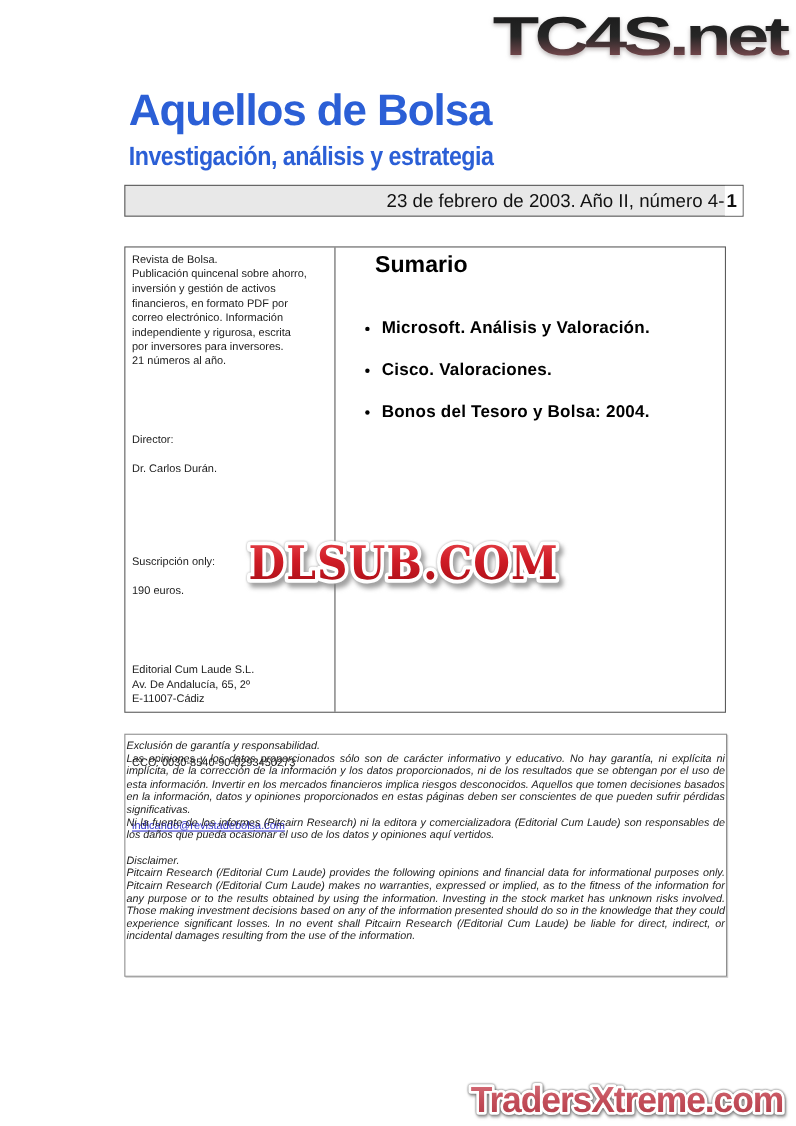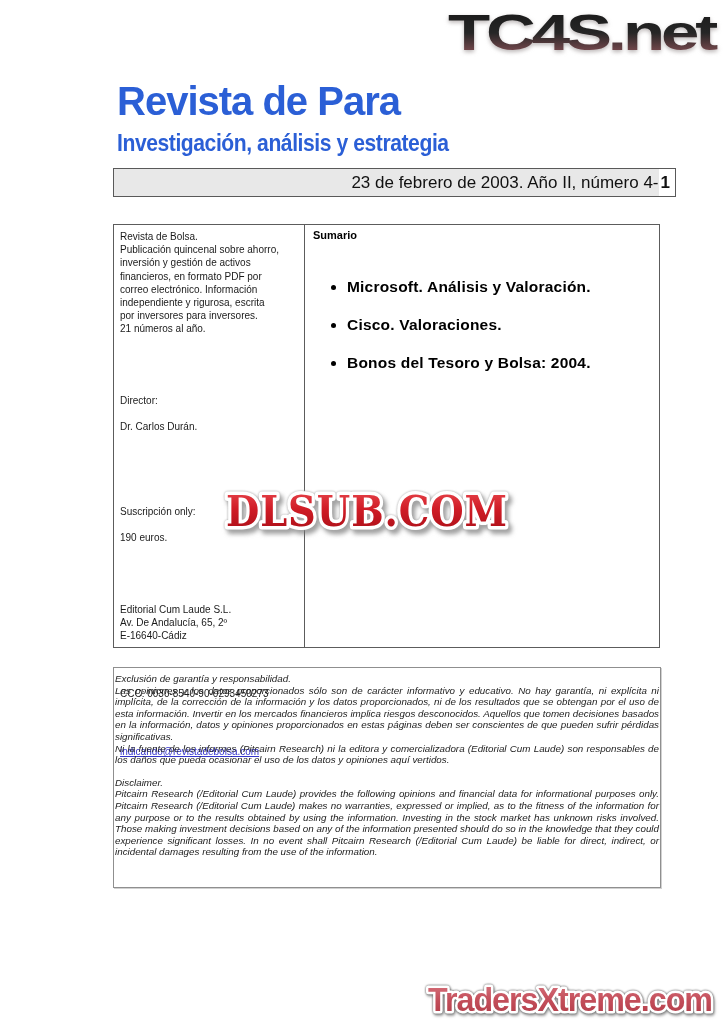--- a/index.html
+++ b/index.html
@@ -26,21 +26,21 @@
     border:1px solid #5c5c5c; display:flex; background:#fff; }
   .info-cell { width:191px; border-right:1px solid #5c5c5c;
     padding:5px 5px 9px 6px; font-size:10px; line-height:13.2px; color:#1a1a1a;
     display:flex; flex-direction:column;gap:32px; }
   .info-block { white-space:pre-line; margin-bottom:13px; }
   .info-line { white-space:pre-line; }
   .email-link { margin-top:auto; color:#3333cc; text-decoration:underline;
     width:max-content; cursor:pointer; }
 
   .summary-cell { flex:1; padding:4px 6px 4px 8px; }
-  .summary-heading { font-size:11px; font-weight:bold; color:#000; }
+  .summary-heading { font-size:21px; font-weight:bold; color:#000;margin-left:28px; }
   .summary-list { list-style:disc; margin:37px 0 12px 0; padding-left:34px; }
   .summary-list li { font-size:15.5px; font-weight:bold; color:#000;
     margin-bottom:20px; letter-spacing:0.2px; }
 
   .watermark { position:absolute; left:217px; top:480px;
     filter: drop-shadow(0 0 1px #aaaaaa) drop-shadow(3px 4px 2px rgba(110,110,110,0.65)); }
 
   .disclaimer-box { position:absolute; left:113px; top:667px; width:548px; height:221px;
     border:1px solid #8f8f8f; box-shadow:1px 1px 0 rgba(0,0,0,0.18);
     padding:5px 1px; font-style:italic; font-size:9.8px; line-height:11.6px;
@@ -61,21 +61,21 @@
       <stop offset="0" stop-color="#171717"></stop>
       <stop offset="0.5" stop-color="#262626"></stop>
       <stop offset="0.8" stop-color="#6e4549"></stop>
       <stop offset="1" stop-color="#9b8a8b"></stop>
     </linearGradient>
   </defs>
   <text x="272" y="48" text-anchor="end" font-family="Liberation Sans, sans-serif" font-size="50" font-weight="bold" letter-spacing="-3" textLength="266" lengthAdjust="spacingAndGlyphs" fill="url(#lg-tc4s)">TC4S.net</text>
 </svg>
 
 <div class="masthead">
-  <div class="masthead-title">Revista de Para</div>
+  <div class="masthead-title">Aquellos de Bolsa</div>
   <div class="masthead-subtitle">Investigación, análisis y estrategia</div>
 </div>
 
 <div class="date-bar">
   <span>23 de febrero de 2003. Año II, número 4-</span>
     <span class="issue-no">1</span>
 </div>
 
 <div class="content-box">
   <div class="info-cell">
@@ -90,21 +90,21 @@
     <div class="info-block">
       <div class="info-line">Director:</div>
       <div class="info-line">Dr. Carlos Durán.</div>
     </div>
     <div class="info-block">
       <div class="info-line">Suscripción only:</div>
       <div class="info-line">190 euros.</div>
     </div>
     <div class="info-block">Editorial Cum Laude S.L.
 Av. De Andalucía, 65, 2º
-E-16640-Cádiz</div>
+E-11007-Cádiz</div>
     <div class="info-block">CCC: 0030-8540-90-0293450273</div>
     <a class="email-link">indicando@revistadebolsa.com</a>
   </div>
   <div class="summary-cell">
     <div class="summary-heading">Sumario</div>
     <ul class="summary-list">
       <li>Microsoft. Análisis y Valoración.</li>
       <li>Cisco. Valoraciones.</li>
       <li>Bonos del Tesoro y Bolsa: 2004.</li>
     </ul>

